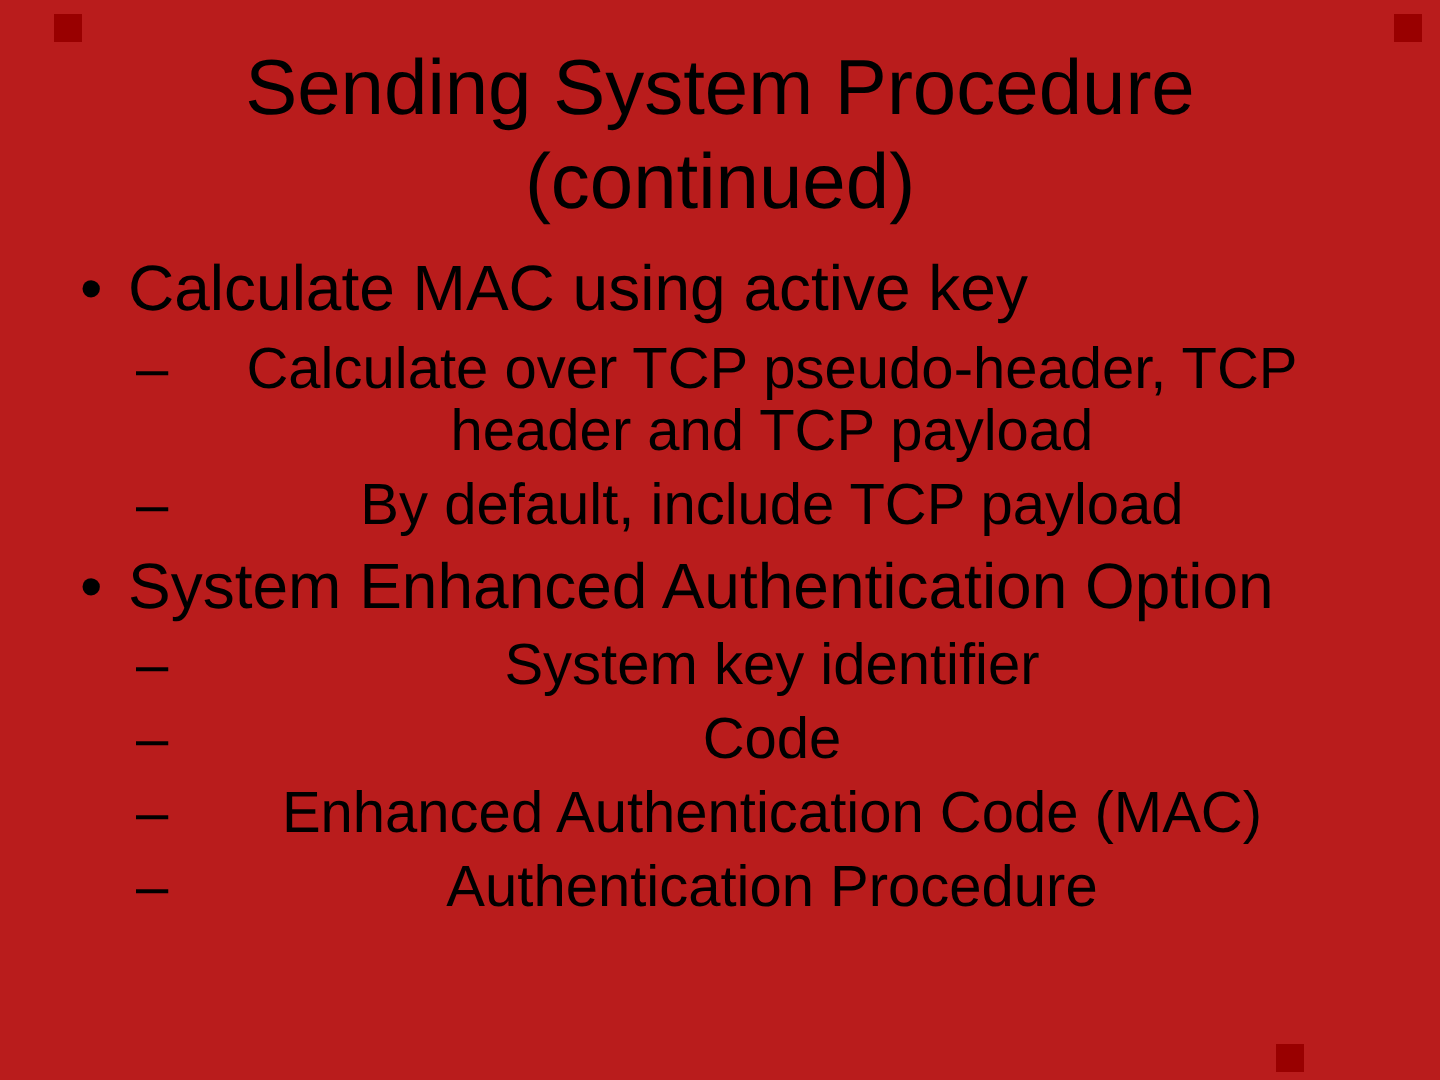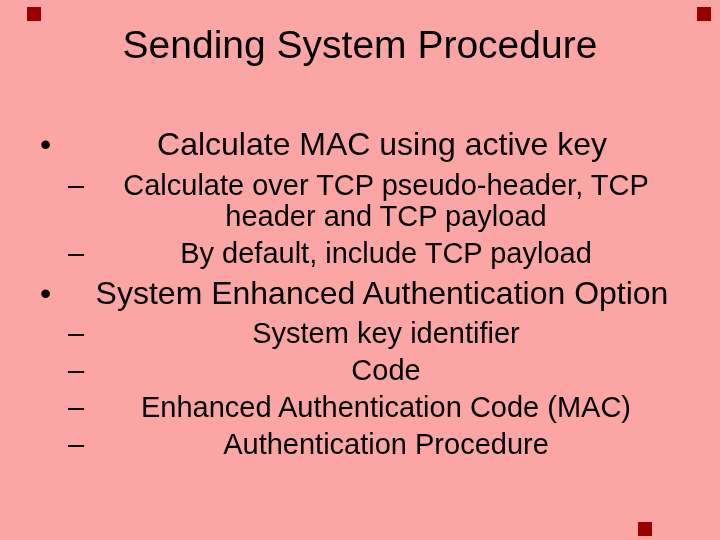--- a/index.html
+++ b/index.html
@@ -4,21 +4,21 @@
 <style>
   html, body {
     margin: 0;
     padding: 0;
     background: #ffffff;
   }
   .slide {
     position: relative;
     width: 720px;
     height: 540px;
-    background: #fca5a5;
+    background: #b91c1c;
     color: #000000;
     font-family: "Liberation Sans", sans-serif;
     overflow: hidden;
   }
   .marker {
     position: absolute;
     width: 14px;
     height: 14px;
     background: #990000;
   }
@@ -46,21 +46,20 @@
     font-size: 32px;
     line-height: 40px;
   }
   .l1-row .bullet {
     flex: none;
     width: 24px;
   }
   .l1-row .l1-text {
     flex: 1;
     white-space: nowrap;
-    text-align: center;
   }
   .b1 { top: 124px; }
   .b2 { top: 273px; }
 
   .sub-group {
     position: absolute;
     left: 68px;
     width: 612px;
     font-size: 29px;
     line-height: 31px;
@@ -84,20 +83,21 @@
 <body>
 
 <div class="slide">
 
   <div class="marker marker-tl"></div>
   <div class="marker marker-tr"></div>
   <div class="marker marker-bc"></div>
 
   <div class="title">
     <div>Sending System Procedure</div>
+    <div>(continued)</div>
   </div>
 
   <div class="l1-row b1">
     <span class="bullet">•</span>
     <span class="l1-text">Calculate MAC using active key</span>
   </div>
 
   <div class="sub-group g1">
     <div class="sub-row">
       <span class="dash">–</span>

